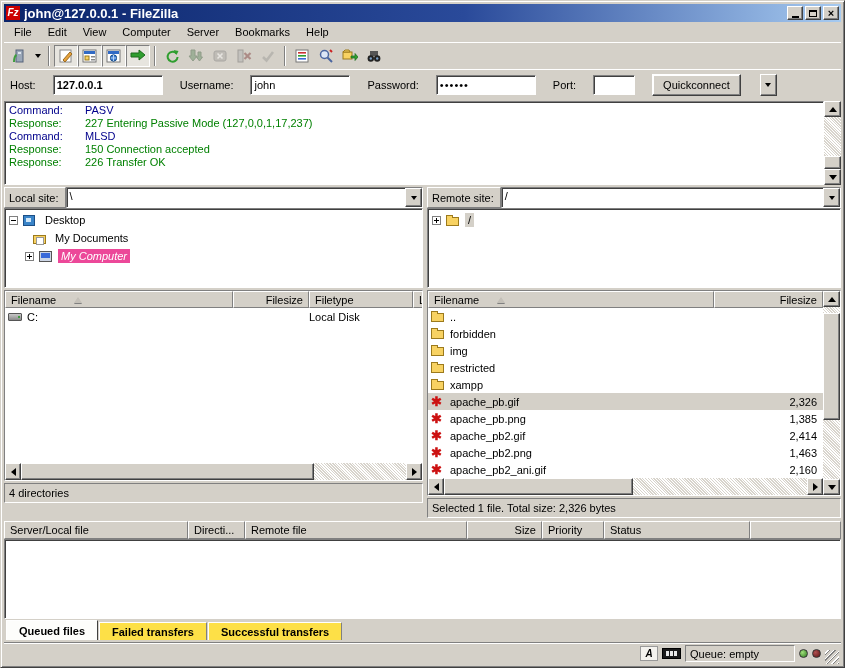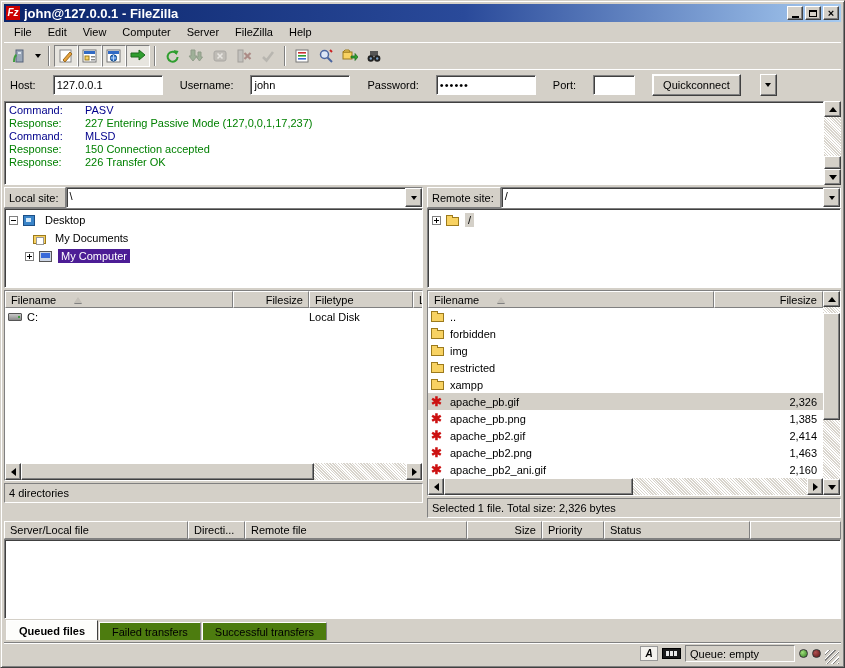--- a/index.html
+++ b/index.html
@@ -41,21 +41,21 @@
   .tb-drop { width:13px; height:22px; display:flex; align-items:center; justify-content:center; }
   .tb-sep { width:2px; height:20px; border-left:1px solid #808080; border-right:1px solid #fff; margin:0 4px; }
   .tri-down { width:0; height:0; border-left:3px solid transparent; border-right:3px solid transparent; border-top:4px solid #000; }
 
   
   .quickbar { height:30px; flex:0 0 30px; display:flex; align-items:center; gap:17px; padding:0 6px;
     border-top:1px solid #fff; }
   .quickbar label { white-space:nowrap; }
   .qc-input { height:20px; background:#fff; border:1px solid; border-color:#808080 #fff #fff #808080;
     box-shadow: inset 1px 1px 0 #404040; font-family:"Liberation Sans",sans-serif; font-size:11px; padding:0 3px; }
-  .qc-host { width:110px; } .qc-user { width:100px; } .qc-pass { width:100px; letter-spacing:1px; } .qc-port { width:42px; }
+  .qc-host { width:110px;font-weight:bold; } .qc-user { width:100px; } .qc-pass { width:100px; letter-spacing:1px; } .qc-port { width:42px; }
   .qc-btn { height:22px; padding:0 10px; background:#d4d0c8; border:1px solid; border-color:#fff #404040 #404040 #fff;
     box-shadow: inset -1px -1px 0 #808080, inset 1px 1px 0 #fff; font-size:11px; }
   .qc-drop { width:17px; height:22px; background:#d4d0c8; border:1px solid; border-color:#fff #404040 #404040 #fff;
     box-shadow: inset -1px -1px 0 #808080; display:flex; align-items:center; justify-content:center; margin-left:2px; }
 
   
   .log-wrap { flex:0 0 84px; display:flex; margin-top:2px; }
   .log { flex:1; background:#fff; border:1px solid; border-color:#808080 #fff #fff #808080;
     box-shadow: inset 1px 1px 0 #404040; padding:2px 0 0 4px; overflow:hidden; }
   .log-line { display:flex; line-height:13px; white-space:nowrap; }
@@ -91,21 +91,21 @@
   .combo-btn { width:17px; background:#d4d0c8; border:1px solid; border-color:#fff #404040 #404040 #fff;
     box-shadow: inset -1px -1px 0 #808080; display:flex; align-items:center; justify-content:center; }
   .tree-body { flex:1; background:#fff; border:1px solid; border-color:#808080 #fff #fff #808080;
     box-shadow: inset 1px 1px 0 #404040; padding:2px 0 0 4px; overflow:hidden; }
   .tree-row { display:flex; align-items:center; height:18px; white-space:nowrap; }
   .indent-16 { width:16px; flex:0 0 16px; } .indent-8 { width:8px; flex:0 0 8px; }
   .expander { width:9px; height:9px; flex:0 0 9px; background:#fff; border:1px solid #808080; position:relative; margin-right:5px; }
   .expander::before { content:""; position:absolute; left:1px; top:3px; width:5px; height:1px; background:#000; }
   .expander.plus::after { content:""; position:absolute; left:3px; top:1px; width:1px; height:5px; background:#000; }
   .tree-label { padding:1px 3px; }
-  .sel-active { background:#4c1d95; color:#fff; }
+  .sel-active { background:#ec4899; color:#fff;font-style:italic; }
   .sel-inactive { background:#d4d0c8; }
 
   
   .icon14 { width:16px; height:14px; flex:0 0 16px; display:inline-flex; align-items:center; justify-content:flex-start; margin-right:3px; }
   .folder-glyph { position:relative; width:13px; height:9px; background:#f8d262; border:1px solid #9c7a1c; margin-top:2px; }
   .folder-glyph::before { content:""; position:absolute; left:-1px; top:-3px; width:5px; height:2px; background:#f8d262; border:1px solid #9c7a1c; border-bottom:none; }
   .drive-glyph { width:14px; height:8px; background:linear-gradient(#c8c8c8,#8a8a8a); border:1px solid #555; border-radius:1px; position:relative; }
   .drive-glyph::after { content:""; position:absolute; right:1px; top:2px; width:2px; height:2px; background:#3f9b3f; }
   .splat { color:#cc1111; font-size:13px; line-height:13px; font-weight:bold; }
   .computer-glyph { width:13px; height:11px; border:1px solid #555; background:#cdd6e6; position:relative; }
@@ -140,22 +140,22 @@
   .status-strip { height:20px; flex:0 0 20px; margin-top:2px; border:1px solid; border-color:#808080 #fff #fff #808080;
     display:flex; align-items:center; padding:0 4px; background:#d4d0c8; }
 
   
   .queue { flex:1; display:flex; flex-direction:column; margin-top:3px; min-height:0; }
   .q-hdr { height:18px; flex:0 0 18px; display:flex; background:#d4d0c8; }
   .q-body { flex:1; background:#fff; border:1px solid; border-color:#808080 #fff #fff #808080; box-shadow: inset 1px 1px 0 #404040; }
   .qc1{width:184px;flex:0 0 184px;} .qc2{width:57px;flex:0 0 57px;} .qc3{width:222px;flex:0 0 222px;}
   .qc4{width:75px;flex:0 0 75px;} .qc5{width:62px;flex:0 0 62px;} .qc6{width:146px;flex:0 0 146px;} .qc7{flex:1;}
   .q-tabs { height:21px; flex:0 0 21px; display:flex; align-items:flex-end; padding-left:2px; gap:1px; }
-  .q-tab { height:18px; padding:2px 12px; background:#4d7c0f; border:1px solid; border-color:#fff #808080 #808080 #fff;
-    border-bottom:none; display:flex; align-items:center; }
+  .q-tab { height:18px; padding:2px 12px; background:#fde047; border:1px solid; border-color:#fff #808080 #808080 #fff;
+    border-bottom:none; display:flex; align-items:center;font-weight:bold; }
   .q-tab.active { height:20px; background:#fdfdfb; font-weight:bold; border-color:#fff #404040 #d4d0c8 #fff; }
 
   
   .statusbar { height:22px; flex:0 0 22px; display:flex; align-items:center; justify-content:flex-end; gap:4px;
     border-top:1px solid #808080; box-shadow: inset 0 1px 0 #fff; padding:0 2px; margin-top:2px; }
   .sb-icon-a { width:18px; height:15px; border:1px solid #999; background:#f4f2ee; font-weight:bold; font-style:italic;
     font-size:10px; display:flex; align-items:center; justify-content:center; }
   .sb-badge { width:19px; height:11px; background:#1a1a1a; border:1px solid #000; display:flex; align-items:center; justify-content:center; gap:1px; }
   .sb-badge i { display:block; width:3px; height:5px; background:#e8e8e8; }
   .queue-box { width:110px; height:17px; border:1px solid; border-color:#808080 #fff #fff #808080; background:#d4d0c8;
@@ -186,21 +186,21 @@
         </div>
     </div>
   </div>
 
   <div class="menubar">
     <span class="menu-item">File</span>
     <span class="menu-item">Edit</span>
     <span class="menu-item">View</span>
     <span class="menu-item">Computer</span>
     <span class="menu-item">Server</span>
-    <span class="menu-item">FileZilla</span>
+    <span class="menu-item">Bookmarks</span>
     <span class="menu-item">Help</span>
   </div>
 
   <div class="toolbar">
     <div class="tbtn">
       <svg width="16" height="16">
           <rect x="5" y="2" width="7" height="12" fill="#9aa7b8" stroke="#56637a"></rect>
           <rect x="7" y="4" width="3" height="2" fill="#dde4ee"></rect>
           <path d="M2 14c0-4 1-7 3-8l1 2c-2 1-2 4-2 6z" fill="#3c9e3c"></path>
         </svg>

